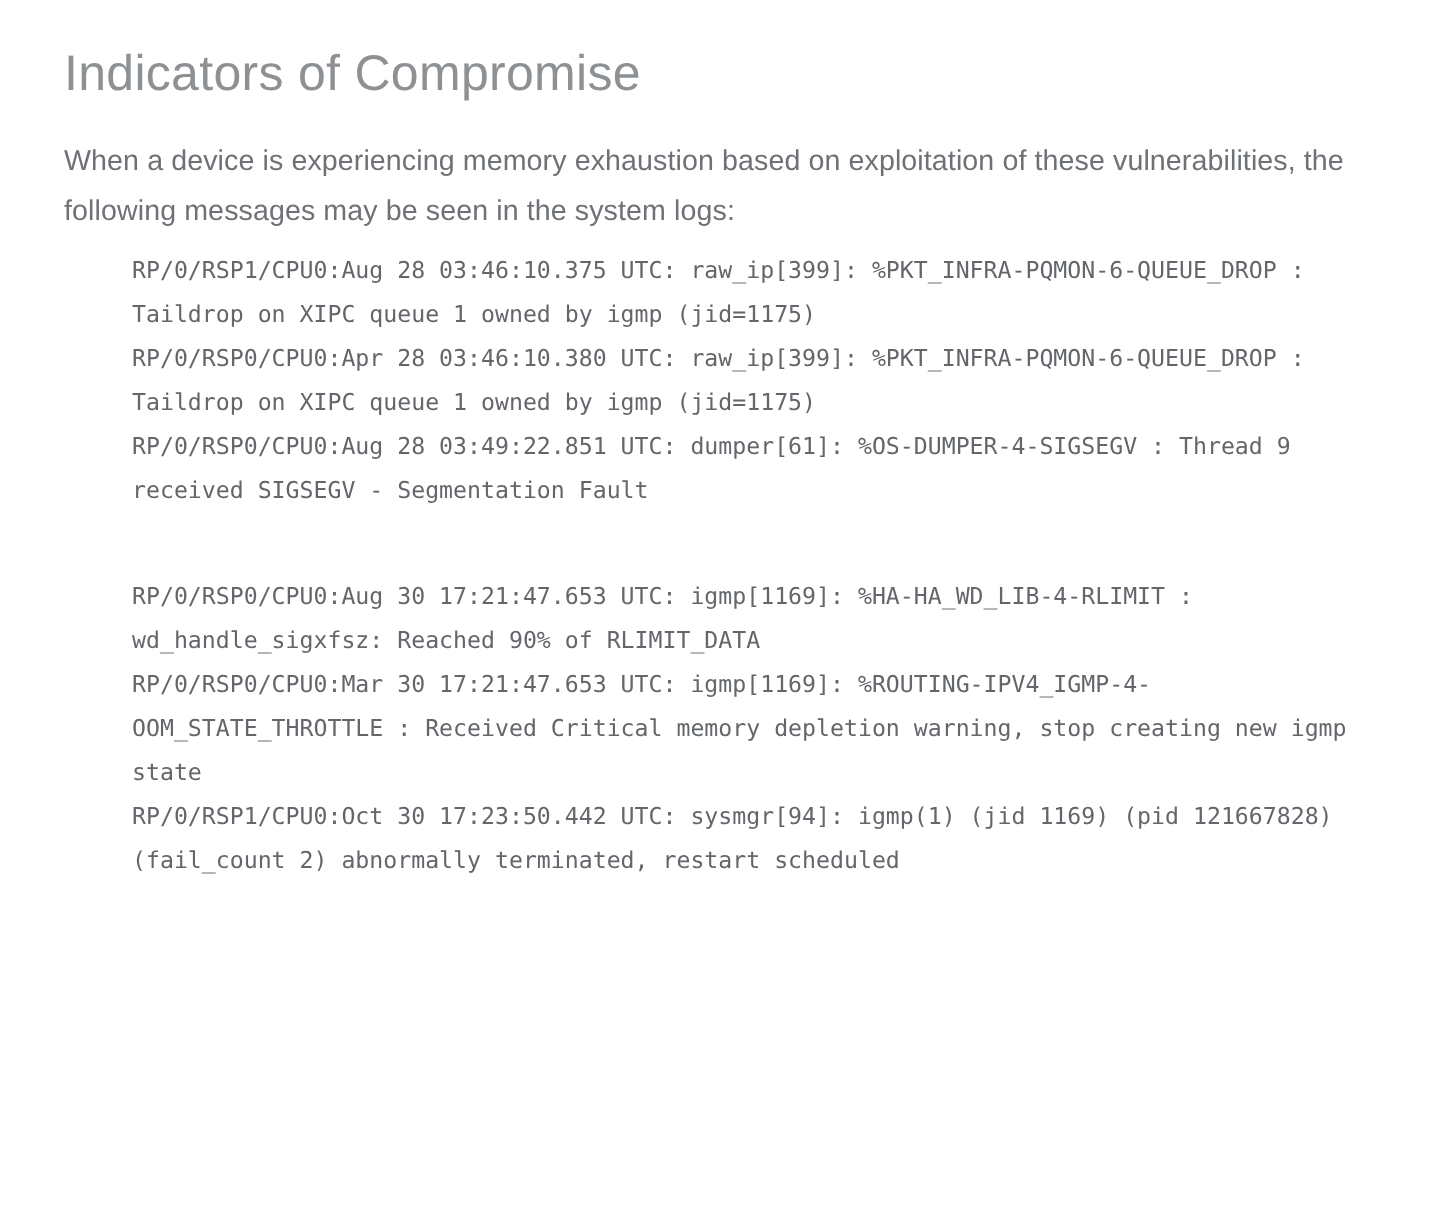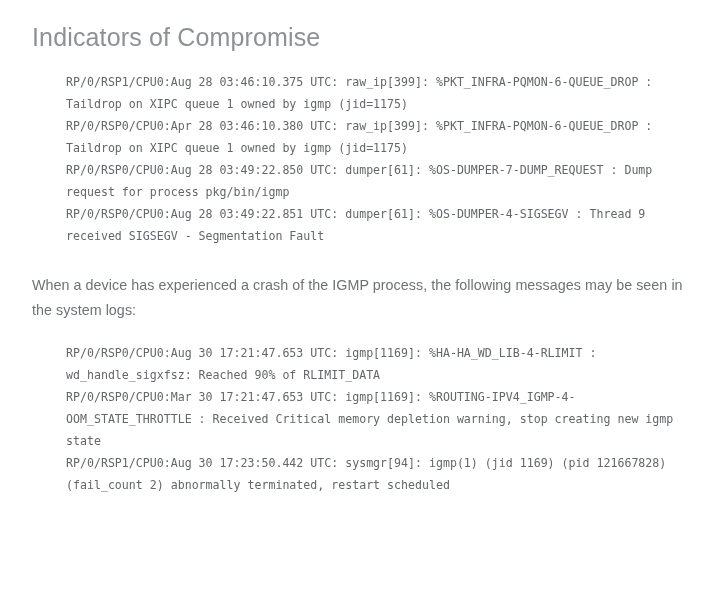--- a/index.html
+++ b/index.html
@@ -41,21 +41,21 @@
     font-weight: 400;
     color: #6e7276;
     line-height: 25px;
     margin: 0;
     padding: 0;
     max-width: 665px;
     letter-spacing: 0.05px;
   }
 
   .code-block {
-    margin: 19px 0 0 0;
+    margin: 5px 0 0 0;
     padding: 0 0 0 34px;
     font-family: "DejaVu Sans Mono", "Liberation Mono", monospace;
     font-size: 11.6px;
     line-height: 22px;
     color: #63666a;
     white-space: normal;
   }
 
   .code-line {
     margin: 0;
@@ -67,31 +67,30 @@
 
   .gap-after-code { height: 26px; }
 </style>
 </head>
 <body>
 
 <div class="page">
 
   <h1 class="section-title">Indicators of Compromise</h1>
 
+  <p class="body-text">When a device is experiencing memory exhaustion based on exploitation of these vulnerabilities, the following messages may be seen in the system logs:</p>
 
   <div class="code-block">
     <div class="code-line">RP/0/RSP1/CPU0:Aug 28 03:46:10.375 UTC: raw_ip[399]: %PKT_INFRA-PQMON-6-QUEUE_DROP : Taildrop on XIPC queue 1 owned by igmp (jid=1175)</div>
     <div class="code-line">RP/0/RSP0/CPU0:Apr 28 03:46:10.380 UTC: raw_ip[399]: %PKT_INFRA-PQMON-6-QUEUE_DROP : Taildrop on XIPC queue 1 owned by igmp (jid=1175)</div>
-    <div class="code-line">RP/0/RSP0/CPU0:Aug 28 03:49:22.850 UTC: dumper[61]: %OS-DUMPER-7-DUMP_REQUEST : Dump request for process pkg/bin/igmp</div>
     <div class="code-line">RP/0/RSP0/CPU0:Aug 28 03:49:22.851 UTC: dumper[61]: %OS-DUMPER-4-SIGSEGV : Thread 9 received SIGSEGV - Segmentation Fault</div>
   </div>
 
   <div class="gap-after-code"></div>
 
-  <p class="body-text">When a device has experienced a crash of the IGMP process, the following messages may be seen in the system logs:</p>
 
   <div class="code-block">
     <div class="code-line">RP/0/RSP0/CPU0:Aug 30 17:21:47.653 UTC: igmp[1169]: %HA-HA_WD_LIB-4-RLIMIT : wd_handle_sigxfsz: Reached 90% of RLIMIT_DATA</div>
     <div class="code-line">RP/0/RSP0/CPU0:Mar 30 17:21:47.653 UTC: igmp[1169]: %ROUTING-IPV4_IGMP-4-OOM_STATE_THROTTLE : Received Critical memory depletion warning, stop creating new igmp state</div>
-    <div class="code-line">RP/0/RSP1/CPU0:Aug 30 17:23:50.442 UTC: sysmgr[94]: igmp(1) (jid 1169) (pid 121667828) (fail_count 2) abnormally terminated, restart scheduled</div>
+    <div class="code-line">RP/0/RSP1/CPU0:Oct 30 17:23:50.442 UTC: sysmgr[94]: igmp(1) (jid 1169) (pid 121667828) (fail_count 2) abnormally terminated, restart scheduled</div>
   </div>
 
 </div>
 
 </body></html>

